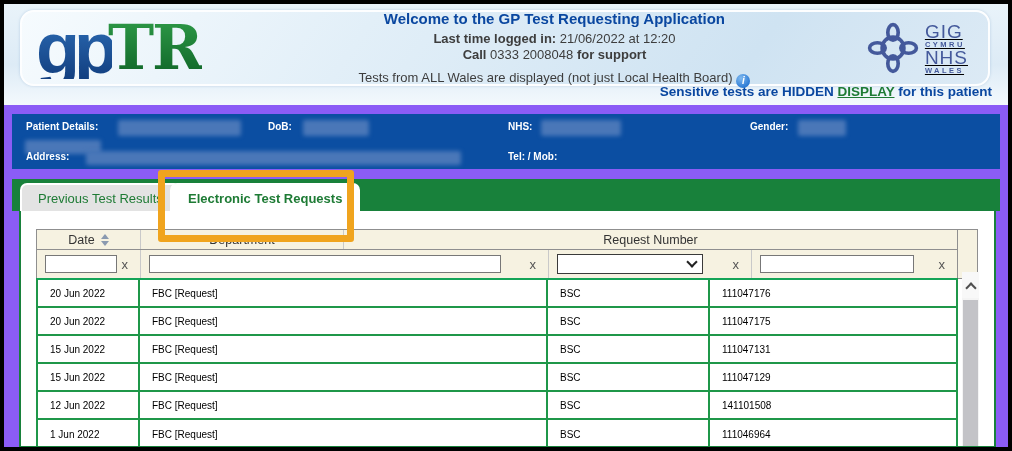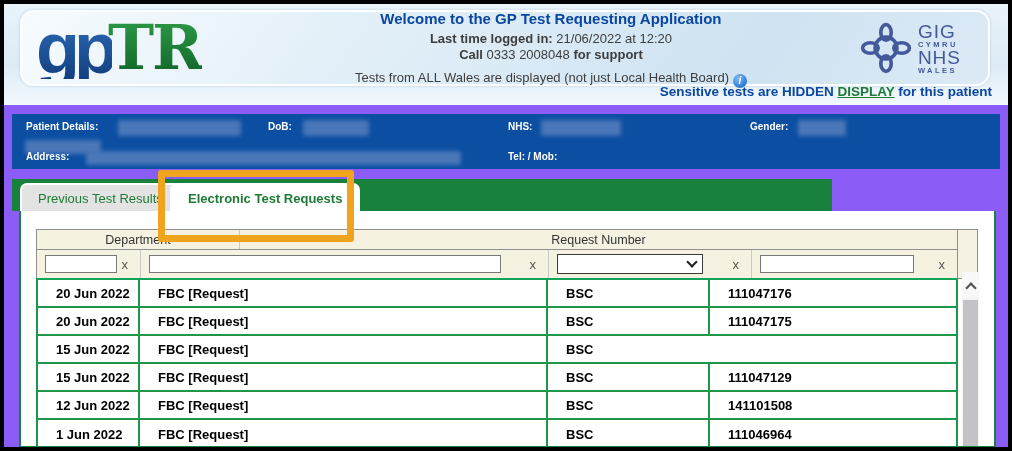--- a/index.html
+++ b/index.html
@@ -39,40 +39,40 @@
   .welcome-title { font-size:15px; font-weight:bold; color:#0A47A0; margin-bottom:4px; }
   .login-line, .call-line { font-size:13px; color:#3d3d3d; line-height:16px; }
   .login-line b, .call-line b { color:#3d3d3d; }
   .wales-note { font-size:13px; color:#3d3d3d; margin-top:7px; }
   .info-icon {
     display:inline-block; width:14px; height:14px; border-radius:50%;
     background:radial-gradient(circle at 35% 30%,#7FB9EF,#2E7CD6 70%);
     color:#fff; font-size:10px; font-weight:bold; font-style:italic;
     text-align:center; line-height:14px; vertical-align:-2px; margin-left:4px;
   }
-  .nhs-logo { display:flex; gap:6px; padding-right:27px; }
+  .nhs-logo { display:flex; gap:6px; padding-right:20px;text-decoration:underline; }
   .nhs-text { color:#44599B; line-height:1; }
   .nhs-text .big { font-size:19px; letter-spacing:1px; font-weight:400; }
   .nhs-text .small { font-size:7.5px; letter-spacing:2.5px; font-weight:bold; }
   .sensitive-line {
     position:absolute; right:16px; top:80px;
     font-size:13.5px; font-weight:bold; color:#0A47A0;
   }
   .sensitive-link { color:#1E7B35; text-decoration:underline; cursor:pointer; }
 
   
   .patient-bar {
     position:relative; margin:9px 8px 0 8px; width:988px; height:55px;
     background:#0B4EA2; color:#fff;
   }
   .pb-label { position:absolute; font-size:10px; font-weight:bold; white-space:nowrap; }
   .redact { position:absolute; background:#4A77B8; border-radius:2px; filter:blur(2px); }
 
   
-  .tabstrip { position:relative; margin:10px 8px 0 8px; width:820px; height:32px; background:#18813B; }
+  .tabstrip { position:relative; margin:10px 8px 0 8px; width:988px; height:32px; background:#18813B; }
   .tab {
     position:absolute; top:4px; bottom:0; border:2px solid #fff; border-bottom:none;
     border-radius:7px 7px 0 0; display:flex; align-items:center; padding:0 16px;
     font-size:13px; color:#1E7B35; cursor:pointer; white-space:nowrap;
   }
   .tab-inactive { left:8px; background:#E3E3E3; }
   .tab-active { left:158px; background:#fff; font-weight:bold; }
 
   
   .content-panel {
@@ -113,22 +113,22 @@
 
   .dt-stub {
     position:absolute; left:922px; top:0; width:20px; height:50px;
     background:#F6F2E1; border:1px solid #8F8F8F; border-left:none;
   }
 
   .dt-body { width:922px; border:2px solid #1F9749; border-top:2px solid #14A457; }
   .dt-row { display:flex; height:28px; background:#fff; border-bottom:2px solid #1F9749; }
   .dt-row:last-child { border-bottom:none; }
   .dt-cell {
-    display:flex; align-items:center; font-size:13px; color:#000;
-    padding-left:18px; border-right:2px solid #1F9749; overflow:hidden; white-space:nowrap;font-weight:bold;
+    display:flex; align-items:center; font-size:10px; color:#000;
+    padding-left:12px; border-right:2px solid #1F9749; overflow:hidden; white-space:nowrap;
   }
   .dt-cell:last-child { border-right:none; }
 
   
   .w-date { width:104px; } .w-tests { width:408px; } .w-dept { width:203px; } .w-req { width:207px; flex:1; }
   .dt-body .w-date { width:102px; } .dt-body .w-tests { width:408px; } .dt-body .w-dept { width:162px; }
 
   
   .scrollbar { position:absolute; left:941px; top:61px; bottom:0; width:17px; background:#F4F4F4; }
   .sb-btn { height:26px; background:#F8F8F8; display:flex; align-items:center; justify-content:center; cursor:pointer; }
@@ -214,20 +214,27 @@
     </div>
     <div class="tab tab-active">
       <span>Electronic Test Requests</span>
     </div>
   </div>
 
   <div class="content-panel">
     <div class="table-wrap">
 
       <div class="dt-head">
+        <div class="hc w-date">
+          <span>Date</span>
+          <span class="sort-icon">
+              <span class="up"></span>
+              <span class="down"></span>
+            </span>
+        </div>
         <div class="hc w-dept">
           <span>Department</span>
         </div>
         <div class="hc w-req">
           <span>Request Number</span>
         </div>
       </div>
 
       <div class="dt-filter">
         <div class="fc w-date">
@@ -262,20 +269,21 @@
           <div class="dt-row">
             <div class="dt-cell w-date">20 Jun 2022</div>
             <div class="dt-cell w-tests">FBC [Request]</div>
             <div class="dt-cell w-dept">BSC</div>
             <div class="dt-cell w-req">111047175</div>
           </div>
           <div class="dt-row">
             <div class="dt-cell w-date">15 Jun 2022</div>
             <div class="dt-cell w-tests">FBC [Request]</div>
             <div class="dt-cell w-dept">BSC</div>
+            <div class="dt-cell w-req">111047131</div>
           </div>
           <div class="dt-row">
             <div class="dt-cell w-date">15 Jun 2022</div>
             <div class="dt-cell w-tests">FBC [Request]</div>
             <div class="dt-cell w-dept">BSC</div>
             <div class="dt-cell w-req">111047129</div>
           </div>
           <div class="dt-row">
             <div class="dt-cell w-date">12 Jun 2022</div>
             <div class="dt-cell w-tests">FBC [Request]</div>

